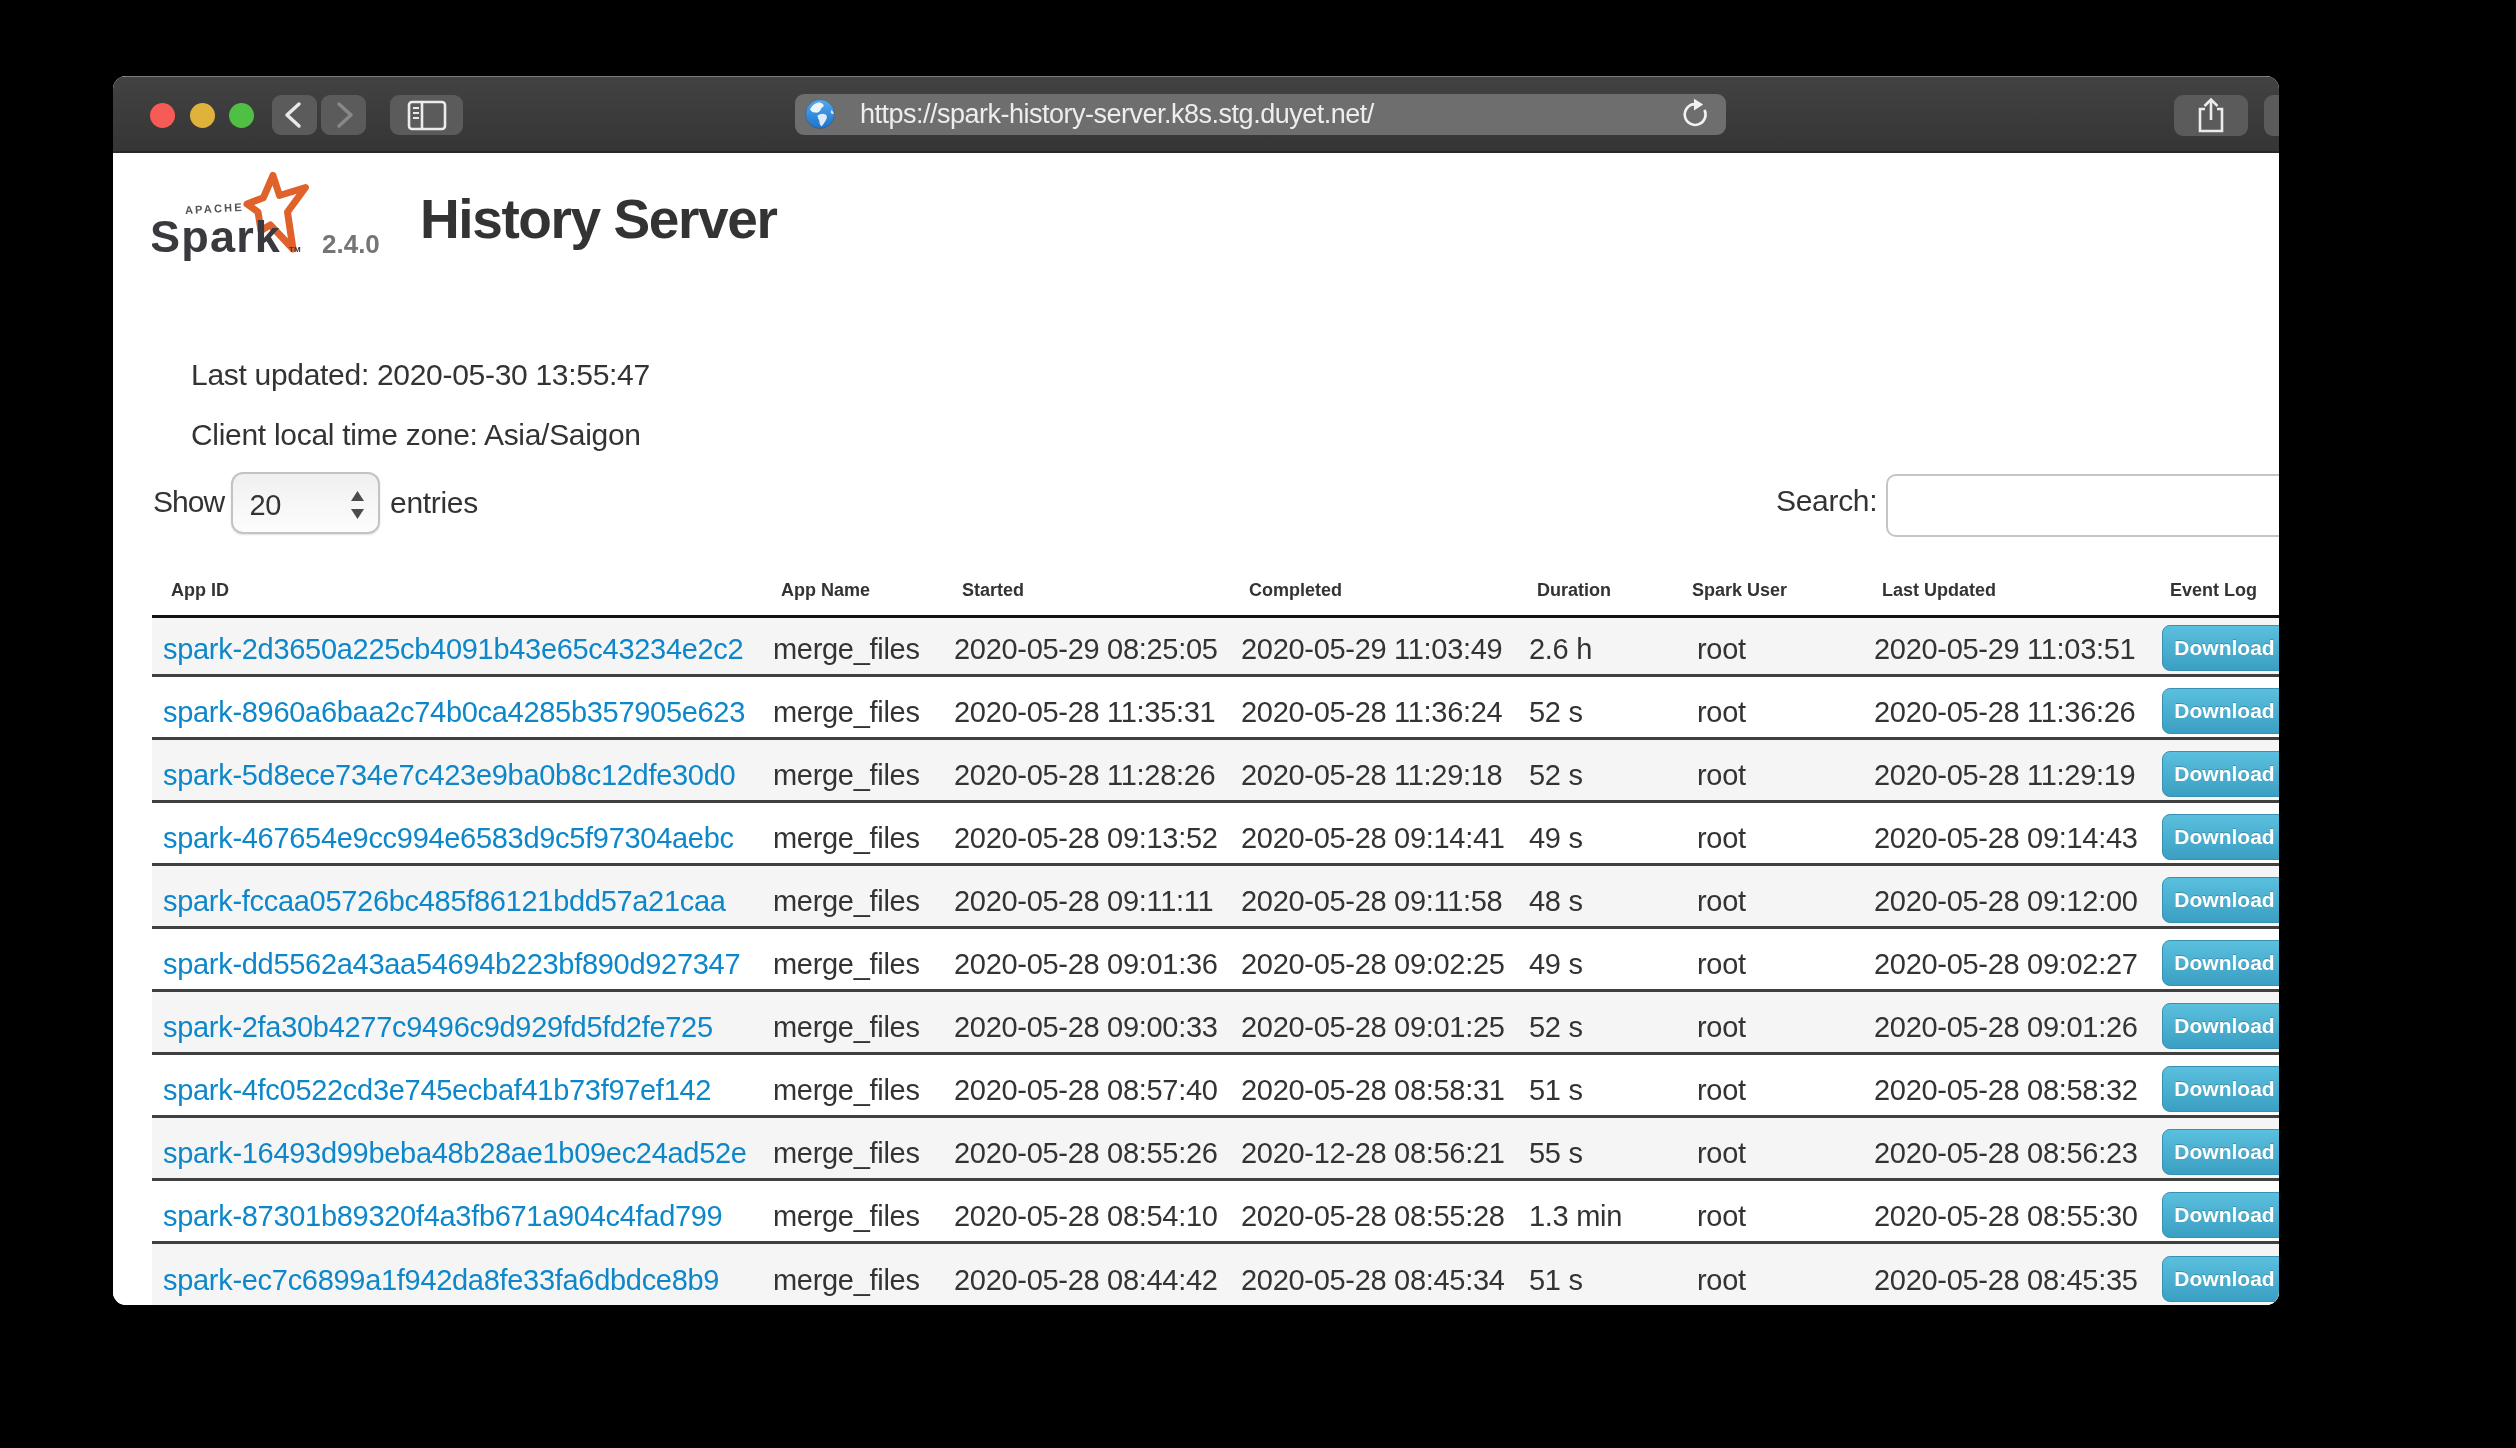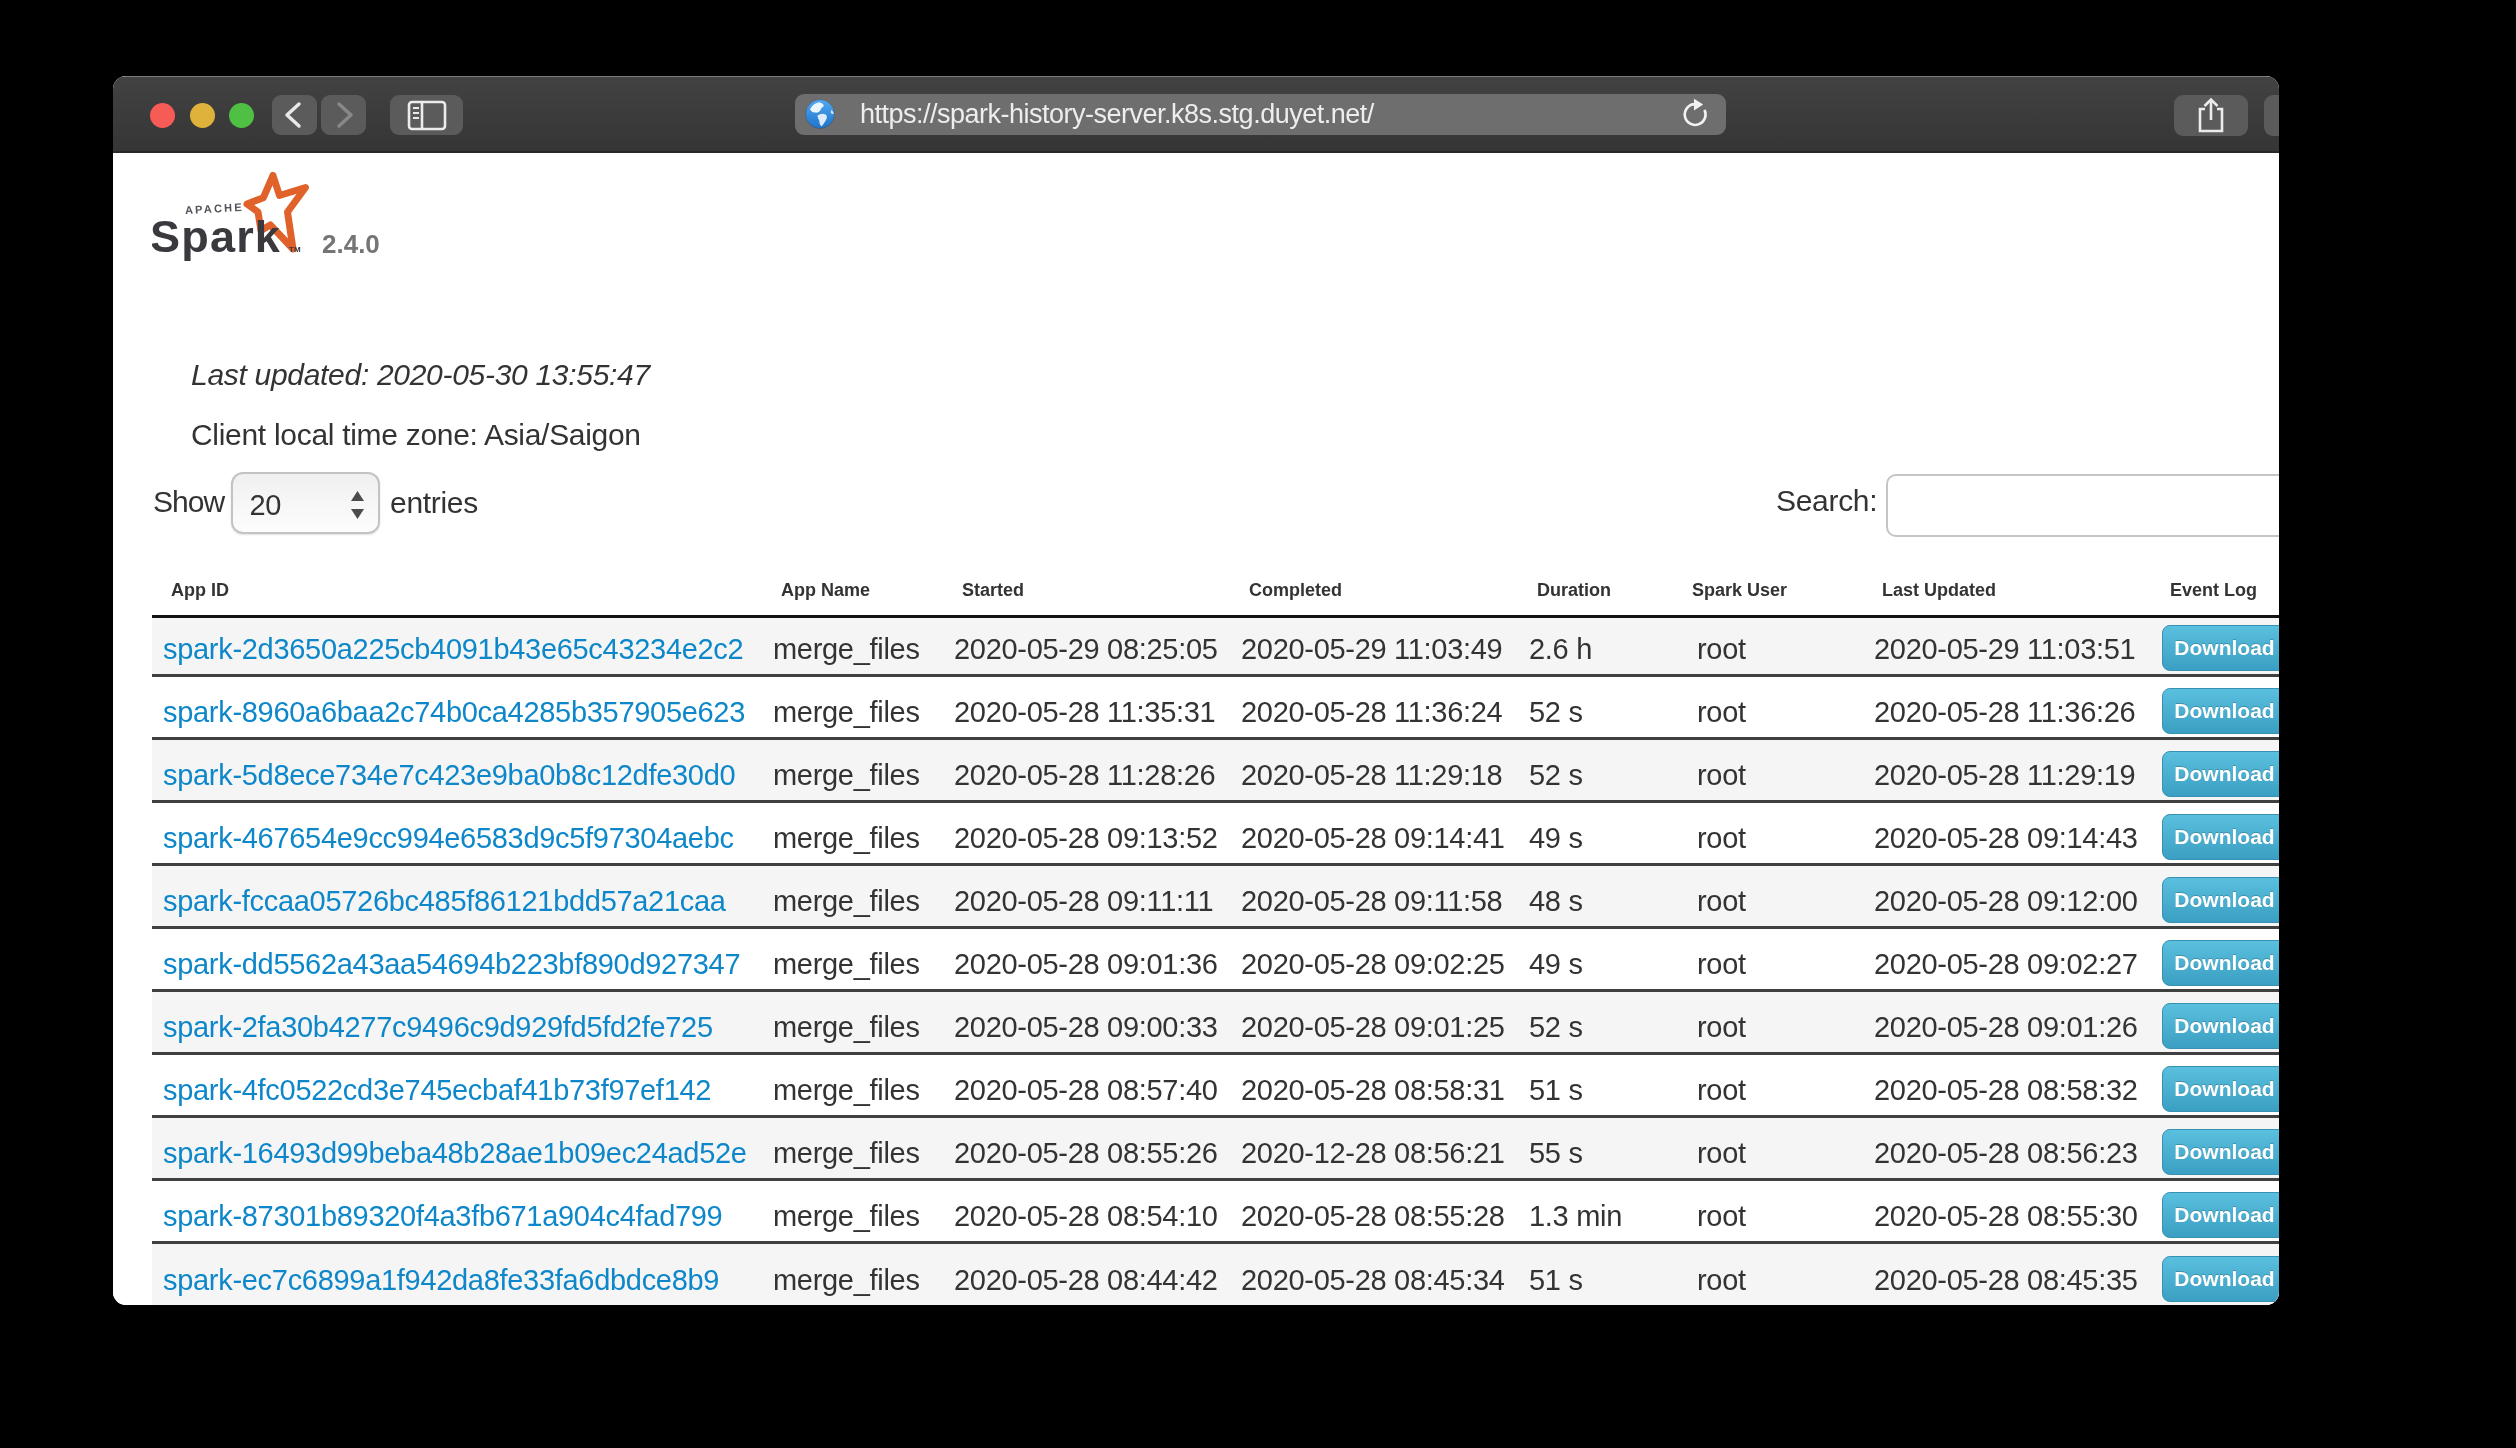--- a/index.html
+++ b/index.html
@@ -97,21 +97,22 @@
         </svg></div>
   </div>
   <div class="content">
     <svg style="position:absolute;left:39px;top:18px" width="175" height="92" viewBox="0 0 175 92">
       <path d="M121 4.5 L127.5 24.5 L153.5 16.5 L135.5 41 L141 78 L118.3 53.9 L109 59.5 L106 41 L95 33 L111.4 26.7 Z" fill="#fff" stroke="#e0622a" stroke-width="7" stroke-linejoin="round"></path>
       <text x="33" y="41.5" font-size="11" font-weight="bold" letter-spacing="2.2" fill="#55525a" transform="rotate(-3 60 38)">APACHE</text>
       <text x="-2" y="81" font-size="45" font-weight="bold" letter-spacing="1.2" fill="#3b383e">Spark</text>
       <text x="137" y="81" font-size="8" font-weight="bold" fill="#3b383e">TM</text>
     </svg>
     <div class="t b" style="left:209px;top:78.0px;font-size:26px;color:#757575;">2.4.0</div>
-    <div class="t " style="left:78px;top:207.4px;font-size:30px;letter-spacing:-0.3px;font-style:italic;">Last updated: 2020-05-30 13:55:47</div>
+    <div class="t b" style="left:307px;top:38.9px;font-size:55px;letter-spacing:-1.4px;color:#333;">History Server</div>
+    <div class="t " style="left:78px;top:207.4px;font-size:30px;letter-spacing:-0.3px;">Last updated: 2020-05-30 13:55:47</div>
     <div class="t " style="left:78px;top:267.4px;font-size:30px;letter-spacing:-0.3px;">Client local time zone: Asia/Saigon</div>
     <div class="t " style="left:40px;top:333.9px;font-size:30px;letter-spacing:-1px;">Show</div>
     <div class="sel">
       <div class="t " style="left:16px;top:17.9px;font-size:29px;letter-spacing:-0.3px;color:#333;">20</div>
       <svg style="position:absolute;right:13px;top:17px" width="15" height="28" viewBox="0 0 15 28">
         <path d="M7.5 0 L14 10 L1 10 Z" fill="#4c4c4c"></path>
           <path d="M7.5 28 L14 18 L1 18 Z" fill="#4c4c4c"></path>
       </svg>
     </div>
     <div class="t " style="left:277px;top:335.4px;font-size:30px;letter-spacing:-0.3px;">entries</div>

